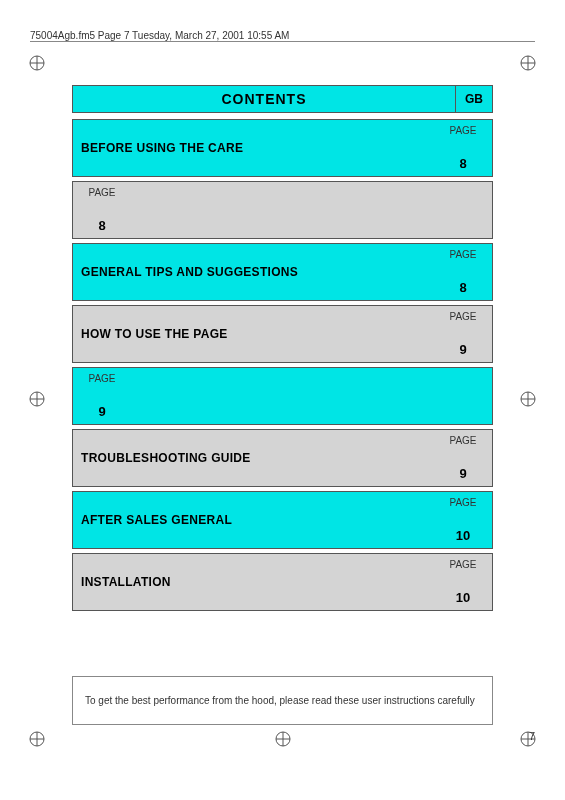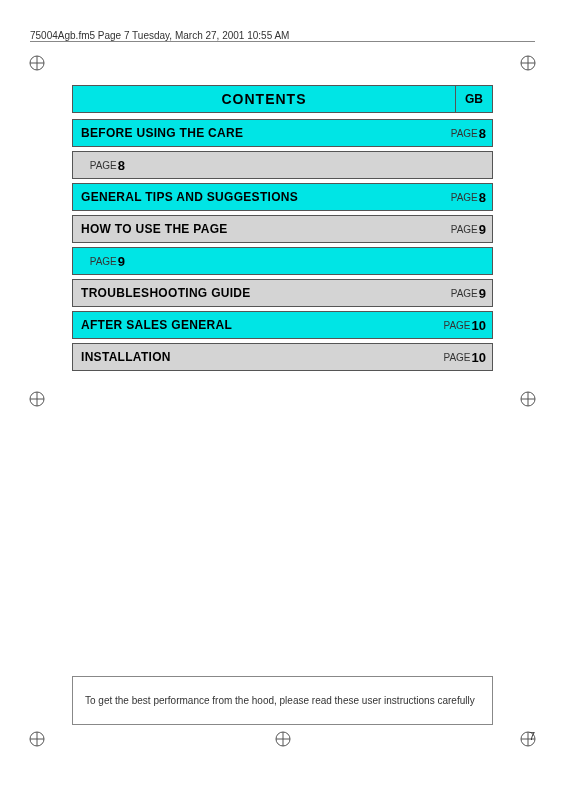--- a/index.html
+++ b/index.html
@@ -118,22 +118,23 @@
 
     .toc-page {
       padding: 5px 6px;
       font-size: 11px;
       font-weight: normal;
       color: #000;
       display: flex;
       align-items: center;
       justify-content: flex-end;
       white-space: nowrap;
-      gap: 1px;
+      gap: 20px;
       min-width: 58px;
+      flex-direction: column;
     }
 
     .toc-page .page-word {
       font-size: 10px;
       font-weight: normal;
       color: #333;
       text-transform: uppercase;
     }
 
     .toc-page .page-num {

